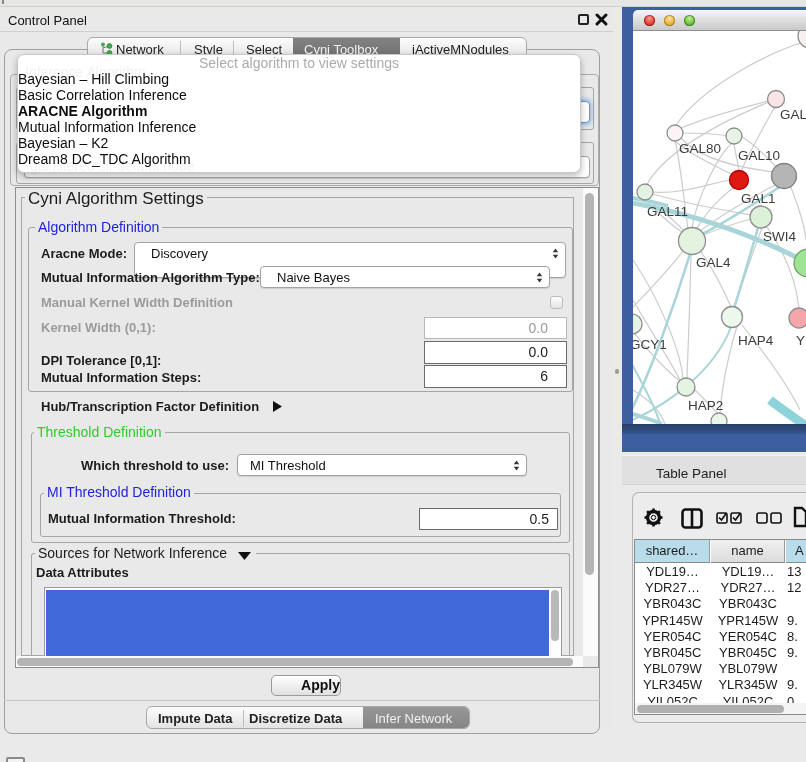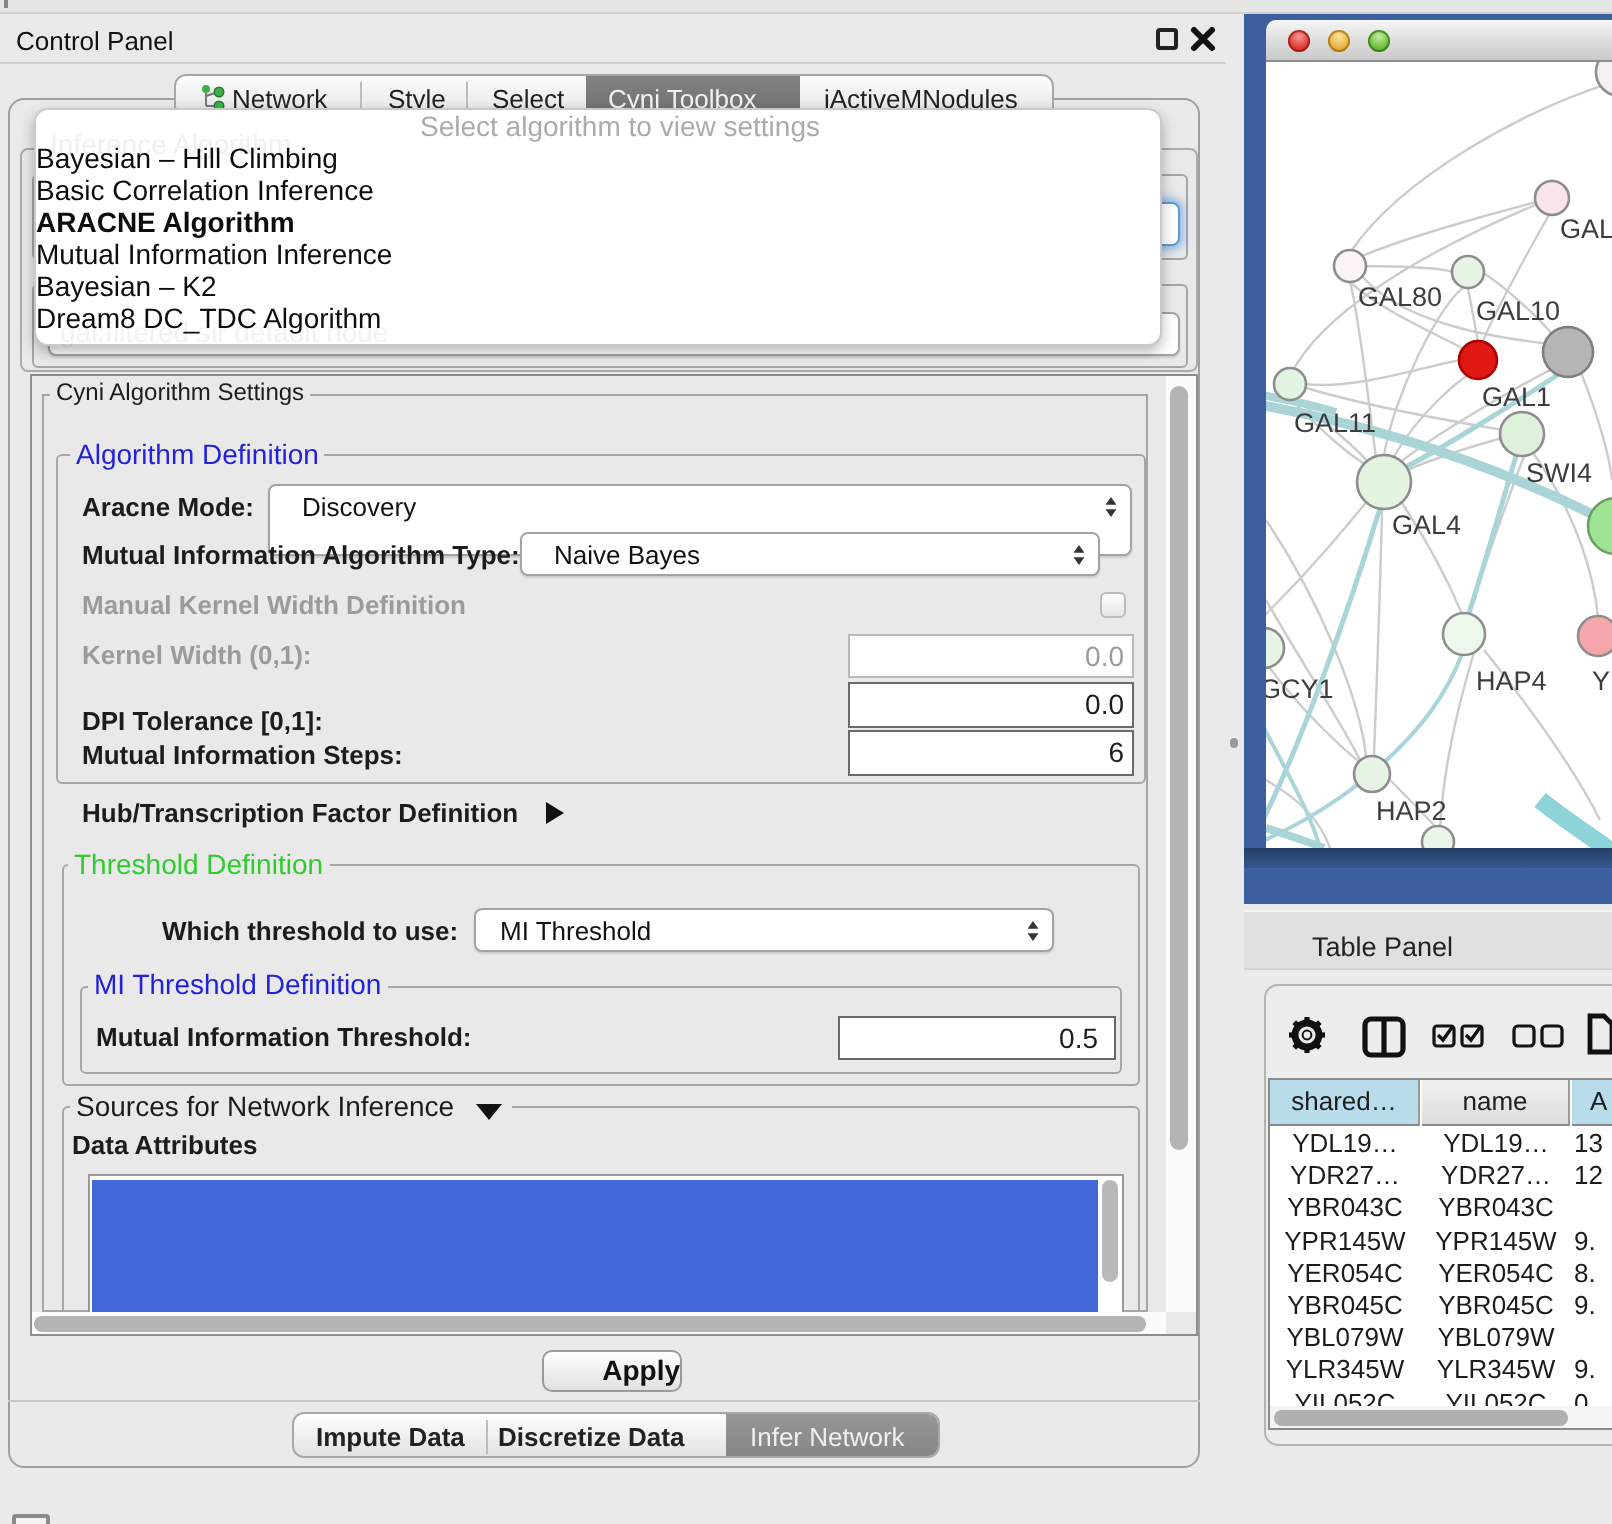--- a/index.html
+++ b/index.html
@@ -6,21 +6,21 @@
 html,body{width:806px;height:762px}
 body{position:relative;font-family:"Liberation Sans",sans-serif;background:#eaeaea;overflow:hidden;font-size:13px;color:#1c1c1c}
 .abs{position:absolute}
 .b{font-weight:bold}
 .gray{color:#9b9b9b}
 .combo{position:absolute;background:#fff;border:1px solid #a3a3a3;border-radius:4px;box-shadow:inset 0 1px 0 #fff,0 1px 1px rgba(0,0,0,.12)}
 .combo .ctx{position:absolute;left:16px;top:3px;font-size:13px;color:#111}
 .arr{position:absolute;right:6px;top:4px;width:7px;height:13px}
 .gbox{position:absolute;border:1px solid #a6a6a6;border-radius:3px}
 .glab{position:absolute;background:#e9e9e9;padding:0 3px;font-size:14px;white-space:nowrap}
-.inp{position:absolute;background:#fff;border:1px solid #9a9a9a;text-align:right;font-size:14px;padding-right:4px;line-height:21px}
+.inp{position:absolute;background:#fff;border:1px solid #9a9a9a;text-align:right;font-size:14px;padding-right:18px;line-height:21px}
 </style>
 </head>
 <body>
 
 <div class="abs" style="left:0;top:0;width:806px;height:7px;background:#e6e6e4;border-bottom:1px solid #d0d0d0"></div>
 <div class="abs" style="left:2px;top:0;width:2px;height:4px;background:#888"></div>
 
 <div class="abs" style="left:0;top:7px;width:613px;height:727px;background:#e9e9e9"></div>
 <div class="abs" style="left:8px;top:13px;font-size:13px;color:#111">Control Panel</div>
 
@@ -49,42 +49,42 @@
   <div class="abs" style="left:324px;top:4px;color:#222">jActiveMNodules</div>
 </div>
 
 <div class="abs" style="left:10px;top:74px;width:589px;height:112px;border:1px solid #ababab;border-radius:4px"></div>
 <div class="gbox" style="left:16px;top:87px;width:578px;height:43px"></div>
 <div class="combo" style="left:24px;top:101px;width:566px;height:22px;border-color:#5b9ad2;box-shadow:0 0 4px 2px rgba(80,150,220,.55)"></div>
 <div class="gbox" style="left:16px;top:142px;width:578px;height:42px"></div>
 <div class="combo" style="left:24px;top:156px;width:566px;height:22px"></div>
 
 <div class="abs" style="left:17px;top:54px;width:564px;height:119px;background:#fff;border:1px solid #c9c9c9;border-radius:7px;box-shadow:0 3px 7px rgba(0,0,0,.28)"></div>
-<div class="abs" style="left:28px;top:55px;width:564px;text-align:center;color:#ababab;font-size:14px">Select algorithm to view settings</div>
+<div class="abs" style="left:17px;top:55px;width:564px;text-align:center;color:#ababab;font-size:14px">Select algorithm to view settings</div>
 <div class="abs" style="left:25px;top:64px;font-size:14px;color:rgba(40,40,40,.07)">Inference Algorithm</div>
 <div class="abs" style="left:30px;top:158px;font-size:14px;color:rgba(40,40,40,.06)">gal:filtered sir default node</div>
 <div class="abs" style="left:18px;top:72px;font-size:14px;color:#0d0d0d;line-height:15.9px">
 Bayesian – Hill Climbing<br>
 Basic Correlation Inference<br>
 <span class="b">ARACNE Algorithm</span><br>
 Mutual Information Inference<br>
 Bayesian – K2<br>
 Dream8 DC_TDC Algorithm
 </div>
 
 <div class="abs" style="left:15px;top:187px;width:584px;height:481px;background:#e9e9e9;border:1px solid #8d8d8d"></div>
 
 <div class="abs" style="left:583px;top:188px;width:15px;height:468px;background:#fbfbfb"></div>
 <div class="abs" style="left:585px;top:193px;width:9px;height:382px;background:#b4b4b4;border-radius:5px"></div>
 
 <div class="abs" style="left:16px;top:656px;width:567px;height:11px;background:#fbfbfb"></div>
 <div class="abs" style="left:17px;top:658px;width:556px;height:8px;background:#b4b4b4;border-radius:4px"></div>
 
 <div class="gbox" style="left:21px;top:197px;width:553px;height:459px;border-radius:0"></div>
-<div class="glab" style="left:25px;top:189px;font-size:12px">Cyni Algorithm Settings</div>
+<div class="glab" style="left:25px;top:189px;font-size:17px">Cyni Algorithm Settings</div>
 
 <div class="gbox" style="left:28px;top:227px;width:545px;height:165px"></div>
 <div class="glab" style="left:35px;top:219px;color:#2222dd">Algorithm Definition</div>
 
 <div class="abs b" style="left:41px;top:246px">Aracne Mode:</div>
 <div class="combo" style="left:134px;top:242px;width:432px;height:36px">
     <span class="ctx">Discovery</span>
     <svg class="arr" viewBox="0 0 9 15">
       <path d="M4.5 1 L8 6 L1 6 Z" fill="#333"></path>
       <path d="M4.5 14 L8 9 L1 9 Z" fill="#333"></path>

